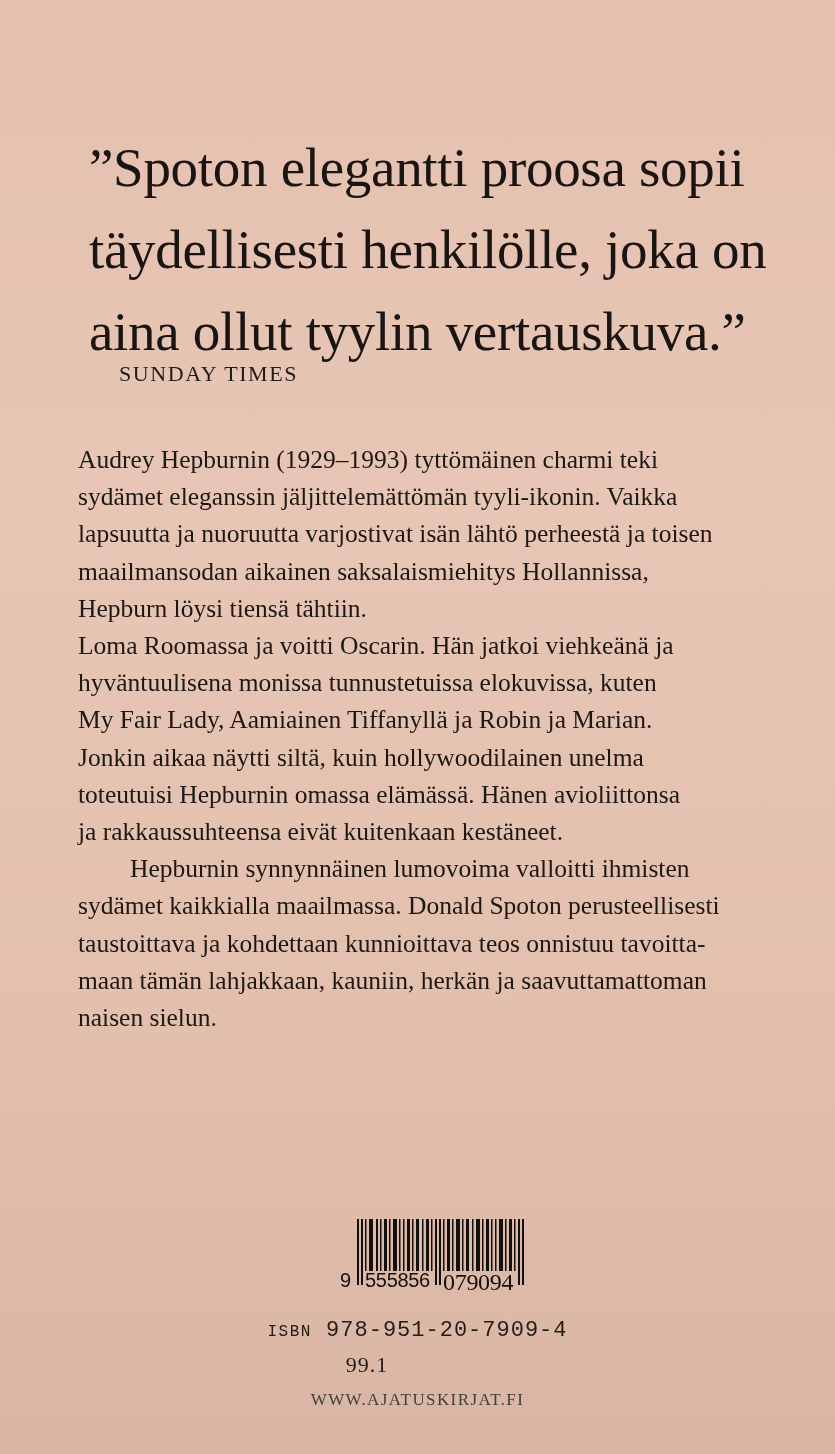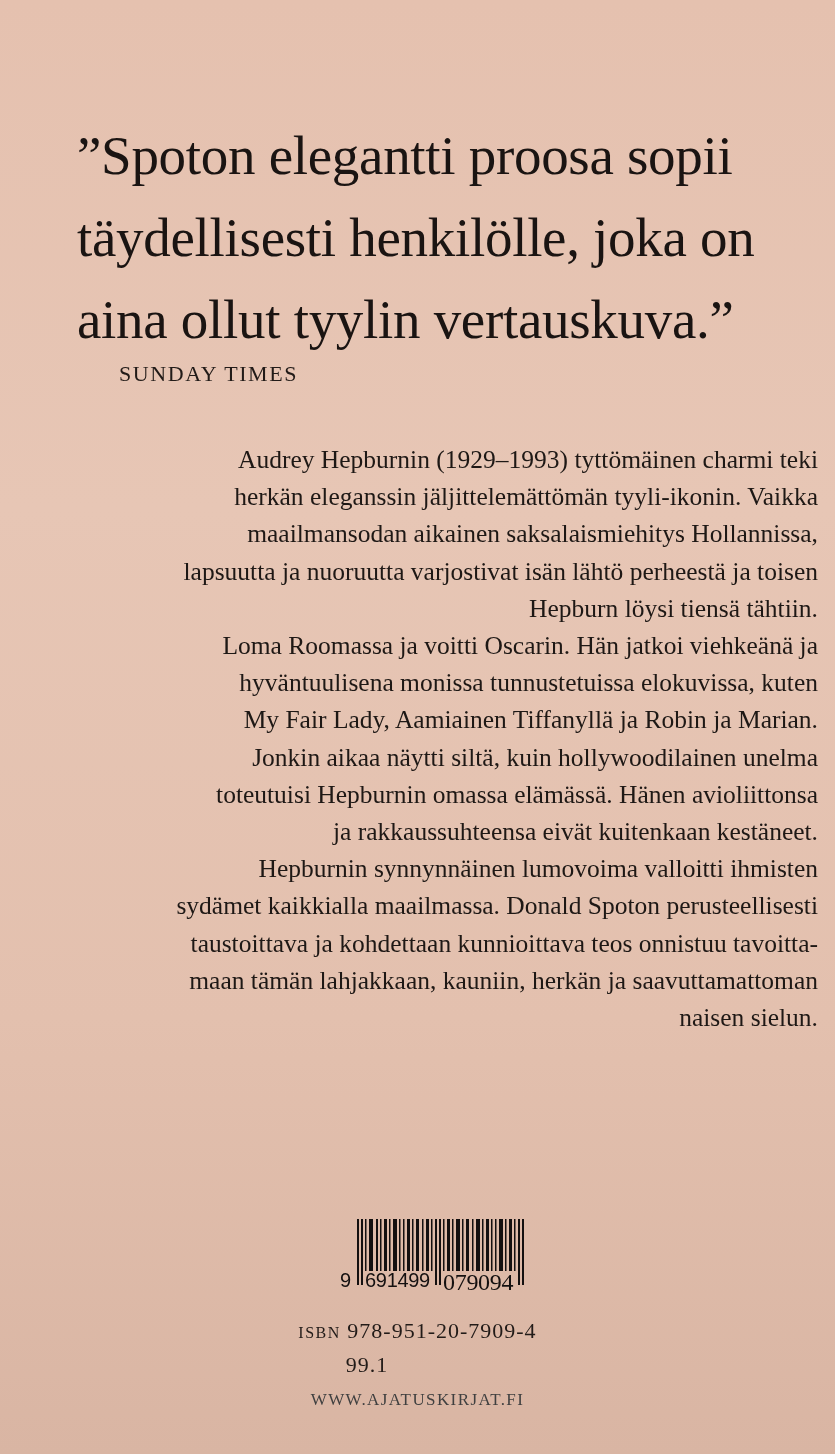--- a/index.html
+++ b/index.html
@@ -19,21 +19,21 @@
     position: absolute;
     left: 0; top: 0;
     width: 835px;
     height: 1454px;
   }
   .quote {
     position: absolute;
     left: 73px;
     top: 111px;
     width: 740px;
-    margin: 4px;
+    margin: 16px;
     font-family: "Liberation Serif", serif;
     font-size: 55px;
     line-height: 82px;
     letter-spacing: -0.3px;
     color: #1a1412;
   }
   .quote .qline {
     display: block;
     white-space: nowrap;
   }
@@ -54,42 +54,41 @@
     top: 441px;
     width: 740px;
     font-family: "Liberation Serif", serif;
     font-size: 25.5px;
     line-height: 37.2px;
     color: #1e1815;
   }
   .body .line {
     display: block;
     white-space: nowrap;
-    text-align: right;
   }
   .body .line.indent {
     padding-left: 52px;
   }
   .barcode {
     position: absolute;
     left: 338px;
     top: 1216px;
     width: 200px;
     height: 74px;
   }
   .barcode svg {
     display: block;
   }
   .isbn {
     position: absolute;
     left: 0;
     width: 835px;
     top: 1318px;
     text-align: center;
-    font-family: Liberation Serif, serif;
+    font-family: Liberation Mono, monospace;
     font-size: 22px;
     letter-spacing: 1px;
     color: #221b18;
     white-space: nowrap;
   }
   .isbn .lbl {
     font-size: 16px;
     letter-spacing: 1.5px;
   }
   .code {
@@ -124,23 +123,23 @@
     <span class="qline">”Spoton elegantti proosa sopii</span>
     <span class="qline">täydellisesti henkilölle, joka on</span>
     <span class="qline">aina ollut tyylin vertauskuva.”</span>
   </blockquote>
 
   <div class="source">SUNDAY TIMES</div>
 
   <div class="body">
     <div>
       <span class="line">Audrey Hepburnin (1929–1993) tyttömäinen charmi teki</span>
-      <span class="line">herkän eleganssin jäljittelemättömän tyyli-ikonin. Vaikka</span>
+      <span class="line">sydämet eleganssin jäljittelemättömän tyyli-ikonin. Vaikka</span>
+      <span class="line">lapsuutta ja nuoruutta varjostivat isän lähtö perheestä ja toisen</span>
       <span class="line">maailmansodan aikainen saksalaismiehitys Hollannissa,</span>
-      <span class="line">lapsuutta ja nuoruutta varjostivat isän lähtö perheestä ja toisen</span>
       <span class="line">Hepburn löysi tiensä tähtiin.</span>
     </div>
     <div>
       <span class="line">Loma Roomassa ja voitti Oscarin. Hän jatkoi viehkeänä ja</span>
       <span class="line">hyväntuulisena monissa tunnustetuissa elokuvissa, kuten</span>
       <span class="line">My Fair Lady, Aamiainen Tiffanyllä ja Robin ja Marian.</span>
       <span class="line">Jonkin aikaa näytti siltä, kuin hollywoodilainen unelma</span>
       <span class="line">toteutuisi Hepburnin omassa elämässä. Hänen avioliittonsa</span>
       <span class="line">ja rakkaussuhteensa eivät kuitenkaan kestäneet.</span>
     </div>
@@ -194,21 +193,21 @@
         <rect x="161" y="3" width="4" height="52"></rect>
         <rect x="167" y="3" width="1.5" height="52"></rect>
         <rect x="171" y="3" width="3" height="52"></rect>
         <rect x="176" y="3" width="1.5" height="52"></rect>
 
         <rect x="180" y="3" width="2" height="66"></rect>
         <rect x="184" y="3" width="2" height="66"></rect>
       </g>
     </svg>
     <span style="position:absolute;left:2px;top:53px;font-family:'Liberation Sans',sans-serif;font-size:20px;color:#141010;">9</span>
-    <span style="position:absolute;left:27px;top:53px;width:70px;font-family:'Liberation Sans',sans-serif;font-size:20px;letter-spacing:-0.3px;color:#141010;">691499</span>
+    <span style="position:absolute;left:27px;top:53px;width:70px;font-family:'Liberation Sans',sans-serif;font-size:20px;letter-spacing:-0.3px;color:#141010;">555856</span>
     <span style="position:absolute;left:105px;top:53px;width:74px;font-family:Liberation Serif, serif;font-size:24px;letter-spacing:-0.3px;color:#141010;">079094</span>
   </div>
 
   <div class="isbn">
     <span class="lbl">ISBN</span>
     <span>978-951-20-7909-4</span>
   </div>
 
   <div class="code">99.1</div>
 

